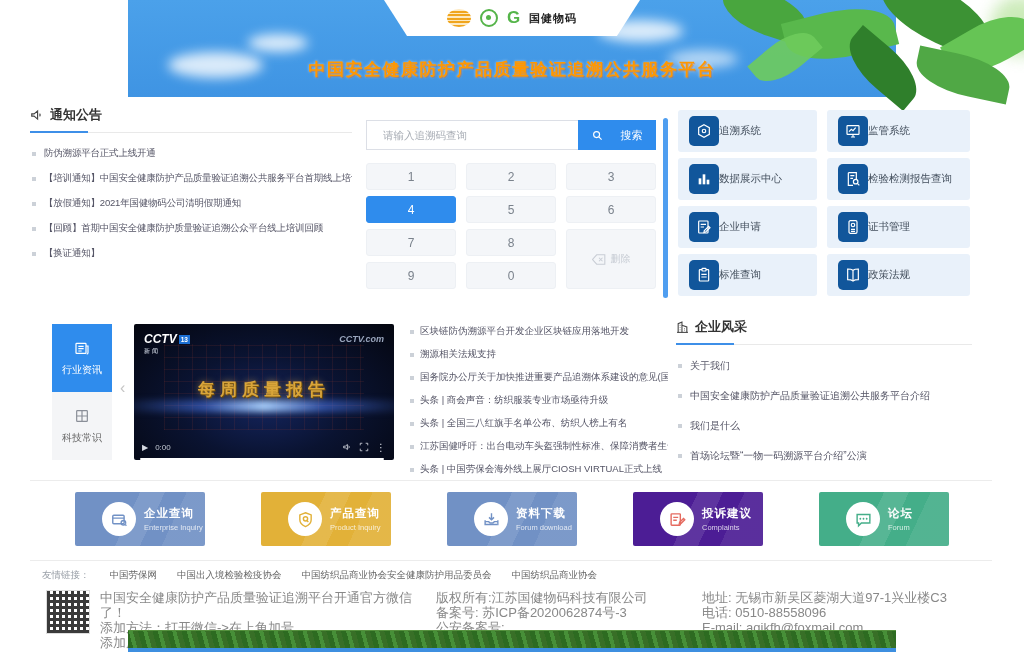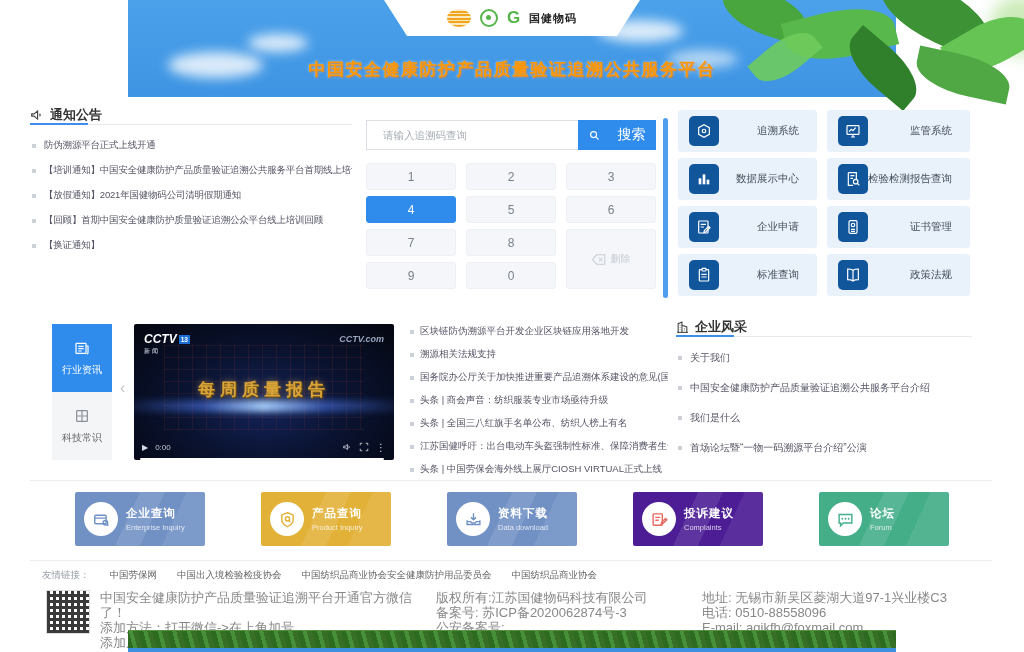--- a/index.html
+++ b/index.html
@@ -31,52 +31,52 @@
                background:repeating-linear-gradient(0deg,#f0a51d 0 2px,#fde9c0 2px 3.6px); }
   .logo-green { width:18px; height:18px; border-radius:50%; border:2.5px solid #56b44a; position:relative; }
   .logo-green::after { content:""; position:absolute; left:4px; top:4px; width:5px; height:5px; border-radius:50%; background:#56b44a; }
   .logo-g { color:#55b54a; font-weight:900; font-size:17px; line-height:18px; }
   .brand-name { font-size:11px; font-weight:bold; color:#222; letter-spacing:1px; }
   .site-title { position:absolute; left:128px; top:58px; width:768px; text-align:center; z-index:2;
                 font-size:17px; font-weight:bold; color:#ff9800; letter-spacing:1.5px;
                 text-shadow:1px 1px 1px rgba(220,90,0,.45), 0 0 3px rgba(255,255,255,.55); }
 
   
-  .card-head { display:flex; align-items:center; gap:6px; border-bottom:1px solid #e9e9e9; position:relative; }
+  .card-head { display:flex; align-items:center; gap:6px; padding-bottom:8px; border-bottom:1px solid #e9e9e9; position:relative; }
   .card-head::after { content:""; position:absolute; left:0; bottom:-1px; width:58px; height:2px; background:#3d8fe8; }
   .card-title { font-size:13px; font-weight:bold; color:#333; }
   .dotlist li { list-style:none; position:relative; white-space:nowrap; overflow:hidden; color:#556; cursor:pointer; }
   .dotlist li::before { content:""; position:absolute; left:2px; top:50%; margin-top:-2px; width:4px; height:4px; background:#ccd1d8; }
 
   
   .notices { position:absolute; left:30px; top:106px; width:322px; }
   .notices ul { margin-top:8px; }
   .notices li { font-size:9.5px; padding:6px 0 6px 14px; letter-spacing:-.2px; }
 
   
   .search-row { position:absolute; left:366px; top:120px; width:290px; height:30px; display:flex; }
   .search-input { flex:1; border:1px solid #dcdfe6; border-right:none; padding:0 16px; font-size:10.5px; color:#333; outline:none; font-family:inherit; }
   .search-input::placeholder { color:#a8adb5; }
-  .search-btn { width:78px; border:none; background:#2f8ced; color:#fff; font-size:14px; display:flex; align-items:center; justify-content:center; gap:18px; cursor:pointer; font-family:Liberation Serif, serif; }
+  .search-btn { width:78px; border:none; background:#2f8ced; color:#fff; font-size:11px; display:flex; align-items:center; justify-content:center; gap:18px; cursor:pointer; font-family:Liberation Serif, serif; }
   .keypad { position:absolute; left:366px; top:163px; width:290px; display:grid; grid-template-columns:repeat(3,1fr); grid-auto-rows:27px; gap:6px 10px; }
   .key { background:#f4f6f9; border:1px solid #edf0f4; border-radius:3px; color:#7a828c; font-size:12px;
          display:flex; align-items:center; justify-content:center; cursor:pointer; }
   .key.active { background:#2f8ced; border-color:#2f8ced; color:#fff; }
   .key-7 { grid-column:1; grid-row:3; } .key-8 { grid-column:2; grid-row:3; }
   .key-del { grid-column:3; grid-row:3 / span 2; color:#c8cdd5; font-size:10px; gap:5px; }
   .key-9 { grid-column:1; grid-row:4; } .key-0 { grid-column:2; grid-row:4; }
   .blue-strip { position:absolute; left:663px; top:118px; width:5px; height:180px; background:#4f9ef0; border-radius:3px; }
 
   
   .services { position:absolute; left:678px; top:110px; width:292px; display:grid;
               grid-template-columns:repeat(2,1fr); grid-auto-rows:42px; gap:6px 10px; }
   .tile { background:#e9f1fa; border-radius:3px; display:flex; align-items:center; cursor:pointer; }
   .tile-icon { width:30px; height:30px; margin-left:11px; background:#11569b; border-radius:5px;
                display:flex; align-items:center; justify-content:center; flex:none; }
-  .tile-label { flex:1; text-align:right; font-size:10.5px; color:#44505e; padding-right:18px; white-space:nowrap; }
+  .tile-label { flex:1; text-align:left; font-size:10.5px; color:#44505e; padding-right:18px; white-space:nowrap; }
 
   
   .tabs { position:absolute; left:52px; top:324px; width:60px; }
   .tab { height:68px; display:flex; flex-direction:column; align-items:center; justify-content:center; gap:7px; font-size:10px; cursor:pointer; }
   .tab.active { background:#2f8ced; color:#fff; }
   .tab.idle { background:#f4f5f7; color:#666; }
   .arrow-left { position:absolute; left:120px; top:380px; color:#c5c5c5; font-size:16px; cursor:pointer; line-height:1; }
 
   .video { position:absolute; left:134px; top:324px; width:260px; height:136px; border-radius:2px; overflow:hidden; cursor:pointer;
            background:radial-gradient(ellipse at 50% 60%, #14245c 0%, #0a1331 45%, #04060f 100%); }
@@ -105,21 +105,21 @@
   .news li { font-size:9.5px; padding:5px 0 5px 12px; }
 
   .enterprise { position:absolute; left:676px; top:318px; width:296px; }
   .enterprise ul { margin-top:6px; }
   .enterprise li { font-size:10px; padding:8px 0 8px 14px; }
 
   .divider { position:absolute; left:30px; top:480px; width:962px; height:1px; background:#ececec; }
 
   
   .banner { position:absolute; top:492px; width:130px; height:54px; border-radius:2px; display:flex; align-items:center;
-            gap:8px; padding-left:9px; cursor:pointer; overflow:hidden; }
+            gap:8px; padding-left:27px; cursor:pointer; overflow:hidden; }
   .banner::after { content:""; position:absolute; inset:0;
             background:linear-gradient(115deg,transparent 42%,rgba(255,255,255,.10) 42%,rgba(255,255,255,.10) 58%,transparent 58%,transparent 72%,rgba(255,255,255,.08) 72%); }
   .b1 { left:75px;  background:#7191c5; }
   .b2 { left:261px; background:#e2b138; }
   .b3 { left:447px; background:#7191c5; }
   .b4 { left:633px; background:#4c1d95; }
   .b5 { left:819px; background:#44ae89; }
   .banner-circle { width:34px; height:34px; border-radius:50%; background:#fff; display:flex; align-items:center; justify-content:center; flex:none; }
   .banner-txt { display:flex; flex-direction:column; gap:2px; z-index:1; }
   .banner-title { color:#fff; font-size:11.5px; font-weight:bold; letter-spacing:1px; }
@@ -427,21 +427,21 @@
   <div class="banner b3" data-name="banner-data-download">
     <span class="banner-circle" data-name="download-icon">
       <svg width="17" height="17" viewBox="0 0 24 24" fill="none" stroke="#7191c5" stroke-width="2">
           <path d="M12 3v9M8.5 9L12 12.5 15.5 9"></path>
           <path d="M3 13v6h18v-6"></path>
           <path d="M3 15h5l2 2h4l2-2h5"></path>
         </svg>
     </span>
     <span class="banner-txt">
       <span class="banner-title" data-name="banner-title">资料下载</span>
-      <span class="banner-sub" data-name="banner-subtitle">Data download</span>
+      <span class="banner-sub" data-name="banner-subtitle">Forum download</span>
     </span>
   </div>
   <div class="banner b4" data-name="banner-complaints">
     <span class="banner-circle" data-name="complaint-icon">
       <svg width="17" height="17" viewBox="0 0 24 24" fill="none" stroke="#e56b60" stroke-width="2">
           <rect x="3" y="4" width="13" height="16" rx="1"></rect>
           <path d="M6 9h7M6 13h5"></path>
           <path d="M15 16l5.5-5.5 1.8 1.8L16.8 17.8l-2.3.5z"></path>
         </svg>
     </span>

